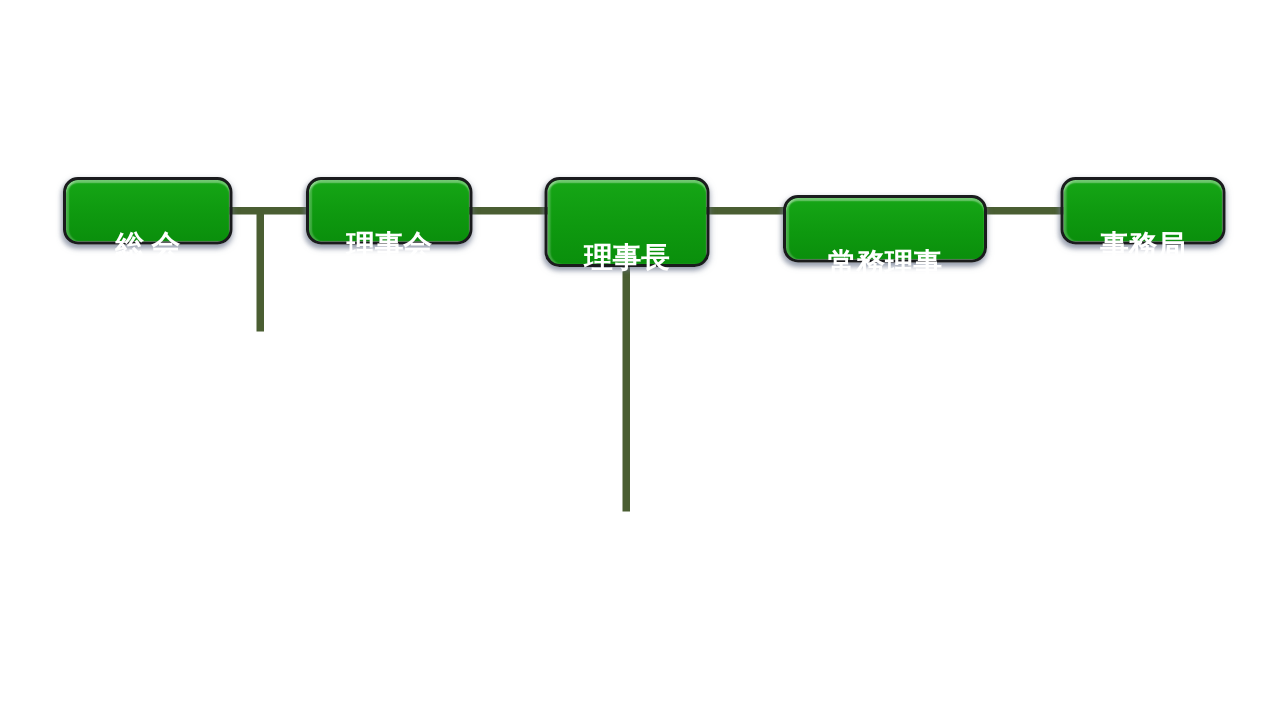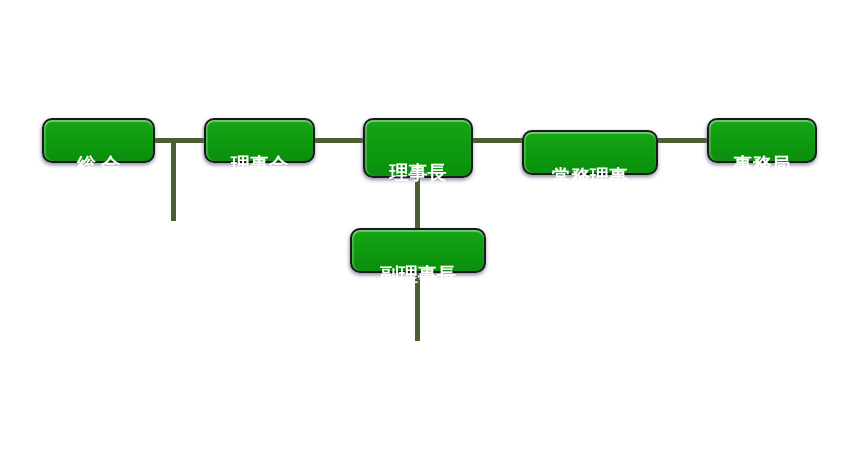--- a/index.html
+++ b/index.html
@@ -81,18 +81,15 @@
   <div class="node n-rijicho">
     <span class="node-label">理事長</span>
   </div>
   <div class="node n-jomuriji">
     <span class="node-label">常務理事</span>
   </div>
   <div class="node n-jimukyoku">
     <span class="node-label">事務局</span>
   </div>
 
-  <div class="node n-fukurijicho">
-    <span class="node-label">副理事長</span>
-  </div>
 
 
 </div>
 
 </body></html>

